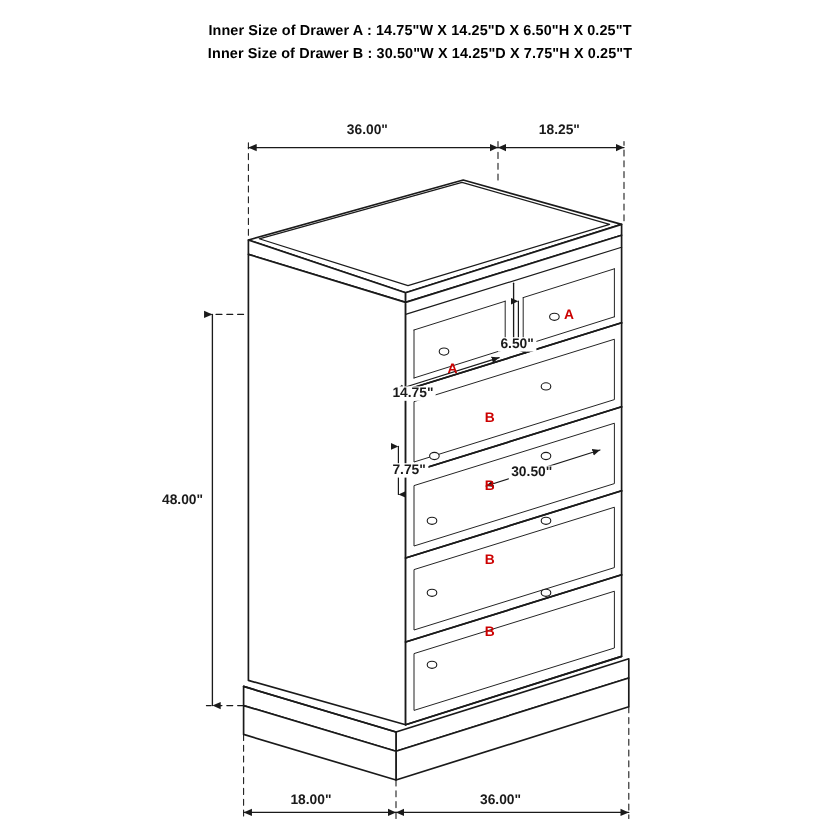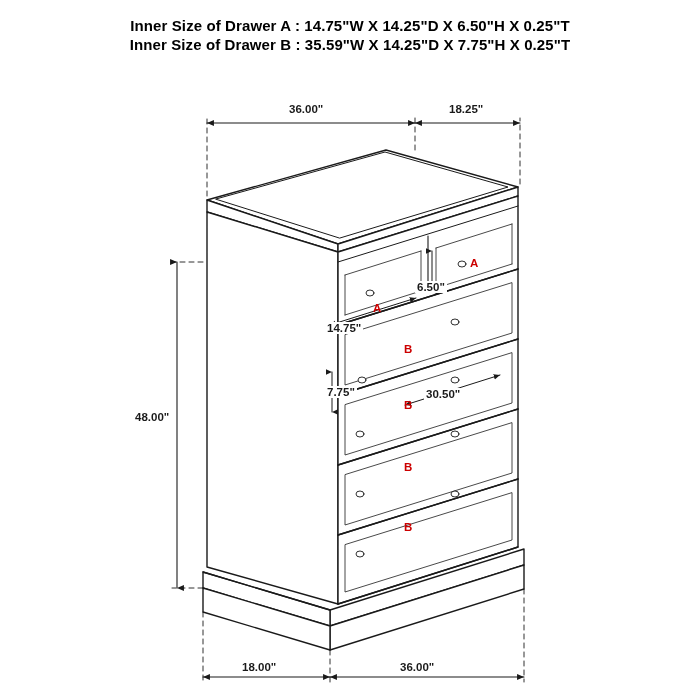--- a/index.html
+++ b/index.html
@@ -21,21 +21,21 @@
     height: 700px;
   }
   .header {
     position: absolute;
     left: 0;
     top: 16px;
     width: 700px;
     text-align: center;
   }
   .header-line {
-    font-size: 15px;
+    font-size: 12px;
     font-weight: bold;
     letter-spacing: 0.1px;
     line-height: 19px;
     white-space: nowrap;
   }
   svg.diagram {
     position: absolute;
     left: 0;
     top: 0;
   }
@@ -56,21 +56,21 @@
     white-space: nowrap;
   }
 </style>
 </head>
 <body>
 
 <div id="stage">
 
   <div class="header">
     <div class="header-line">Inner Size of Drawer A : 14.75"W X 14.25"D X 6.50"H X 0.25"T</div>
-    <div class="header-line">Inner Size of Drawer B : 35.59"W X 14.25"D X 7.75"H X 0.25"T</div>
+    <div class="header-line">Inner Size of Drawer B : 30.50"W X 14.25"D X 7.75"H X 0.25"T</div>
   </div>
 
   <svg class="diagram" width="700" height="700" viewBox="0 0 700 700">
     <g fill="none" stroke="#1a1a1a" stroke-width="1.4" stroke-linejoin="round" stroke-linecap="round">
 
       <g>
         <polygon points="207,200 386,150 518,187 338,244" fill="#ffffff"></polygon>
         <polygon points="207,200 207,212 338,252 338,244" fill="#ffffff"></polygon>
         <polygon points="338,244 338,252 518,196 518,187" fill="#ffffff"></polygon>
 

